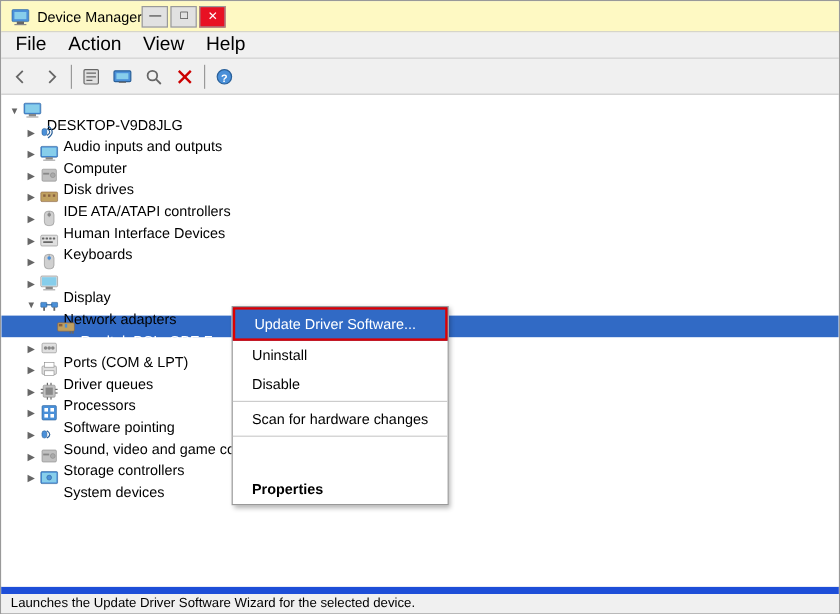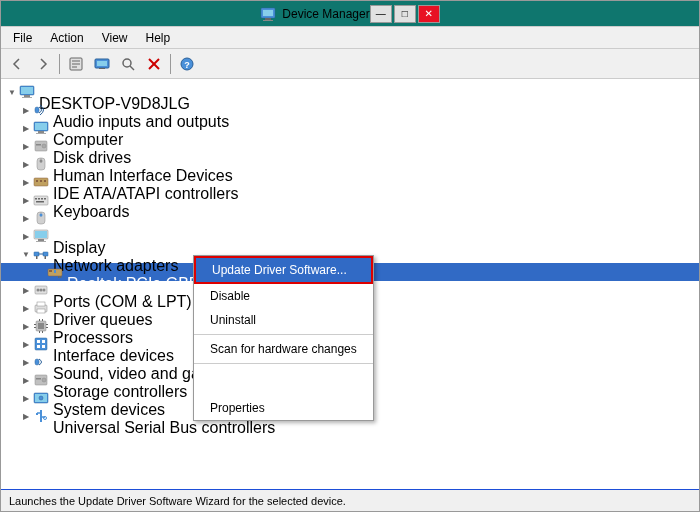--- a/index.html
+++ b/index.html
@@ -14,27 +14,27 @@
     }
     .window {
       width: 700px;
       height: 512px;
       background: #f0f0f0;
       border: 1px solid #999;
       display: flex;
       flex-direction: column;
     }
     .title-bar {
-      background: #0f766e;
+      background: #fef9c3;
       height: 26px;
       display: flex;
       align-items: center;
       padding: 0 8px;
       border-bottom: 1px solid #ccc;
-      justify-content: center;
+      justify-content: flex-start;
     }
     .title-bar-left {
       display: flex;
       align-items: center;
       gap: 6px;
     }
     .title-icon {
       width: 16px;
       height: 16px;
     }
@@ -63,21 +63,21 @@
       height: 22px;
       display: flex;
       align-items: center;
       padding: 0 4px;
       border-bottom: 1px solid #ccc;
       gap: 2px;
     }
     .menu-item {
       padding: 2px 8px;
       cursor: pointer;
-      font-size: 12px;
+      font-size: 16px;
     }
     .toolbar {
       background: #f0f0f0;
       height: 30px;
       display: flex;
       align-items: center;
       padding: 0 4px;
       border-bottom: 1px solid #ccc;
       gap: 2px;
     }
@@ -136,21 +136,21 @@
     .item-icon {
       width: 16px;
       height: 16px;
       margin-right: 4px;
       display: flex;
       align-items: center;
       justify-content: center;
       flex-shrink: 0;
     }
     .item-label {
-      font-size: 16px;
+      font-size: 12px;
       margin-top: 24px;
     }
     
     .context-menu {
       position: absolute;
       background: #fff;
       border: 1px solid #999;
       box-shadow: 2px 2px 4px rgba(0,0,0,0.3);
       z-index: 100;
       min-width: 180px;
@@ -160,32 +160,32 @@
       cursor: pointer;
       font-size: 12px;
       white-space: nowrap;
     }
     .context-menu-item.highlighted {
       background: #316ac5;
       color: white;
       border: 2px solid #e00;
     }
     .context-menu-item.bold {
-      font-weight: normal;
+      font-weight: bold;
       margin-top: 32px;
     }
     .context-menu-sep {
       height: 1px;
       background: #ccc;
       margin: 2px 0;
     }
     .status-bar {
       height: 22px;
       background: #f0f0f0;
-      border-top: 1px solid #1d4ed8;
+      border-top: 6px solid #1d4ed8;
       display: flex;
       align-items: center;
       padding: 0 8px;
       font-size: 11px;
     }
 
     
     .indent-0 { padding-left: 4px; }
     .indent-1 { padding-left: 18px; }
     .indent-2 { padding-left: 32px; }
@@ -318,39 +318,39 @@
           </svg>
         </span>
         <span class="item-label">Disk drives</span>
       </div>
 
 
       <div class="tree-item indent-1">
         <span class="expand-arrow closed"></span>
         <span class="item-icon">
           <svg width="16" height="16" viewBox="0 0 16 16">
-            <rect x="4" y="2" width="8" height="12" rx="3" fill="#d0d0d0" stroke="#888" stroke-width="0.5"></rect>
-            <line x1="8" y1="2" x2="8" y2="7" stroke="#888" stroke-width="0.5"></line>
-            <circle cx="8" cy="5" r="1.5" fill="#888"></circle>
-          </svg>
-        </span>
-        <span class="item-label">Human Interface Devices</span>
-      </div>
-
-      <div class="tree-item indent-1">
-        <span class="expand-arrow closed"></span>
-        <span class="item-icon">
-          <svg width="16" height="16" viewBox="0 0 16 16">
             <rect x="1" y="4" width="14" height="8" rx="1" fill="#c0a060" stroke="#886040" stroke-width="0.5"></rect>
             <rect x="3" y="6" width="2" height="2" fill="#886040"></rect>
             <rect x="7" y="6" width="2" height="2" fill="#886040"></rect>
             <rect x="11" y="6" width="2" height="2" fill="#886040"></rect>
           </svg>
         </span>
         <span class="item-label">IDE ATA/ATAPI controllers</span>
+      </div>
+
+      <div class="tree-item indent-1">
+        <span class="expand-arrow closed"></span>
+        <span class="item-icon">
+          <svg width="16" height="16" viewBox="0 0 16 16">
+            <rect x="4" y="2" width="8" height="12" rx="3" fill="#d0d0d0" stroke="#888" stroke-width="0.5"></rect>
+            <line x1="8" y1="2" x2="8" y2="7" stroke="#888" stroke-width="0.5"></line>
+            <circle cx="8" cy="5" r="1.5" fill="#888"></circle>
+          </svg>
+        </span>
+        <span class="item-label">Human Interface Devices</span>
       </div>
 
       <div class="tree-item indent-1">
         <span class="expand-arrow closed"></span>
         <span class="item-icon">
           <svg width="16" height="16" viewBox="0 0 16 16">
             <rect x="1" y="4" width="14" height="9" rx="1" fill="#e0e0e0" stroke="#888" stroke-width="0.5"></rect>
             <rect x="2" y="6" width="2" height="1.5" rx="0.3" fill="#666"></rect>
             <rect x="5" y="6" width="2" height="1.5" rx="0.3" fill="#666"></rect>
             <rect x="8" y="6" width="2" height="1.5" rx="0.3" fill="#666"></rect>
@@ -461,21 +461,21 @@
         <span class="expand-arrow closed"></span>
         <span class="item-icon">
           <svg width="16" height="16" viewBox="0 0 16 16">
             <rect x="2" y="2" width="12" height="12" rx="1" fill="#4a90d9" stroke="#2a6099" stroke-width="0.5"></rect>
             <rect x="4" y="4" width="3" height="3" fill="white"></rect>
             <rect x="9" y="4" width="3" height="3" fill="white"></rect>
             <rect x="4" y="9" width="3" height="3" fill="white"></rect>
             <rect x="9" y="9" width="3" height="3" fill="white"></rect>
           </svg>
         </span>
-        <span class="item-label">Interface devices</span>
+        <span class="item-label">Software pointing</span>
       </div>
 
       <div class="tree-item indent-1">
         <span class="expand-arrow closed"></span>
         <span class="item-icon">
           <svg width="16" height="16" viewBox="0 0 16 16">
             <rect x="2" y="5" width="4" height="6" rx="2" fill="#4a90d9" stroke="#2a6099" stroke-width="0.5"></rect>
             <path d="M6 5 Q11 8 6 11" stroke="#2a6099" fill="none" stroke-width="1"></path>
           </svg>
         </span>
@@ -499,46 +499,33 @@
         <span class="item-icon">
           <svg width="16" height="16" viewBox="0 0 16 16">
             <rect x="1" y="3" width="14" height="10" rx="1" fill="#4a90d9" stroke="#2a6099" stroke-width="0.5"></rect>
             <rect x="2" y="4" width="12" height="8" fill="#87ceeb"></rect>
             <circle cx="8" cy="8" r="2" fill="#4a90d9" stroke="#2a6099" stroke-width="0.5"></circle>
           </svg>
         </span>
         <span class="item-label">System devices</span>
       </div>
 
-      <div class="tree-item indent-1">
-        <span class="expand-arrow closed"></span>
-        <span class="item-icon">
-          <svg width="16" height="16" viewBox="0 0 16 16">
-            <line x1="8" y1="2" x2="8" y2="14" stroke="#4a90d9" stroke-width="2"></line>
-            <line x1="4" y1="5" x2="8" y2="5" stroke="#4a90d9" stroke-width="1.5"></line>
-            <line x1="8" y1="9" x2="12" y2="9" stroke="#4a90d9" stroke-width="1.5"></line>
-            <rect x="3" y="5" width="2" height="2" fill="#4a90d9"></rect>
-            <circle cx="12" cy="10" r="1.5" fill="none" stroke="#4a90d9" stroke-width="1"></circle>
-          </svg>
-        </span>
-        <span class="item-label">Universal Serial Bus controllers</span>
-      </div>
 
     </div>
   </div>
 
   <div class="context-menu" style="position:absolute; top:255px; left:193px; z-index:200;">
     <div class="context-menu-item highlighted" style="background:#316ac5; color:white; border: 2px solid #dd0000; padding: 5px 16px;">
       <span>Update Driver Software...</span>
     </div>
     <div class="context-menu-item">
+      <span>Uninstall</span>
+    </div>
+    <div class="context-menu-item">
       <span>Disable</span>
-    </div>
-    <div class="context-menu-item">
-      <span>Uninstall</span>
     </div>
     <div class="context-menu-sep"></div>
     <div class="context-menu-item">
       <span>Scan for hardware changes</span>
     </div>
     <div class="context-menu-sep"></div>
     <div class="context-menu-item bold">
       <span>Properties</span>
     </div>
   </div>

